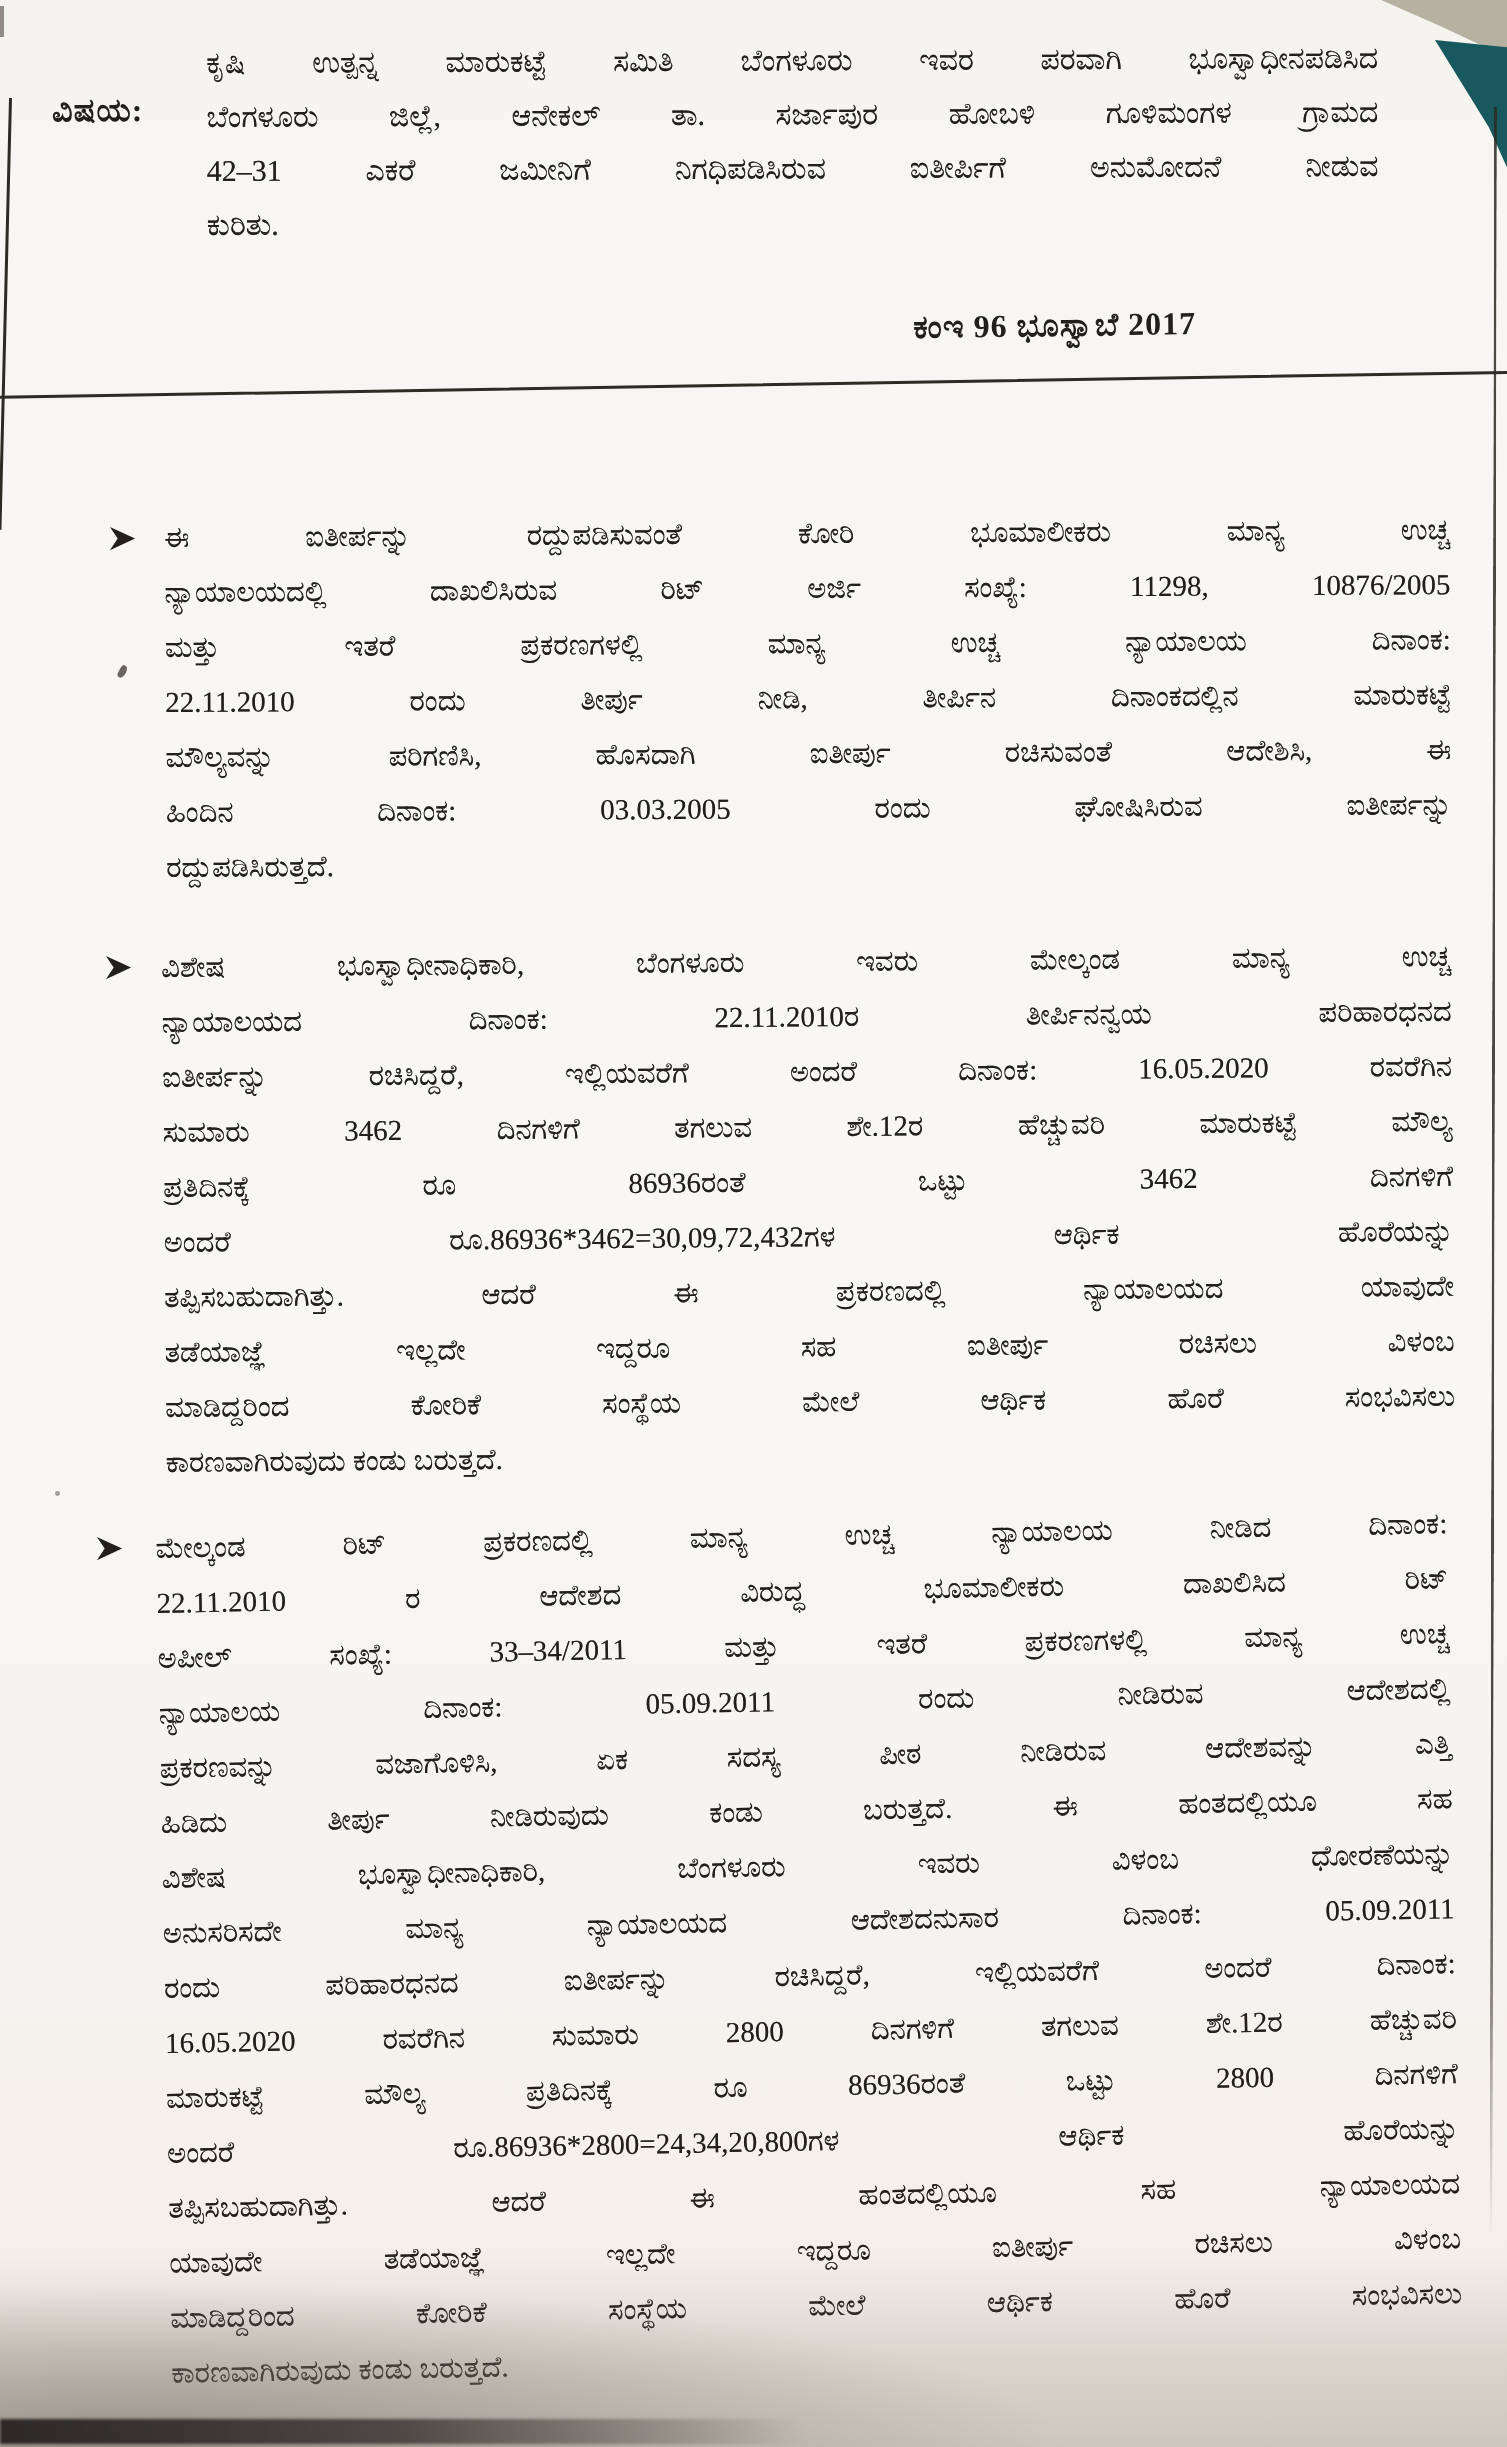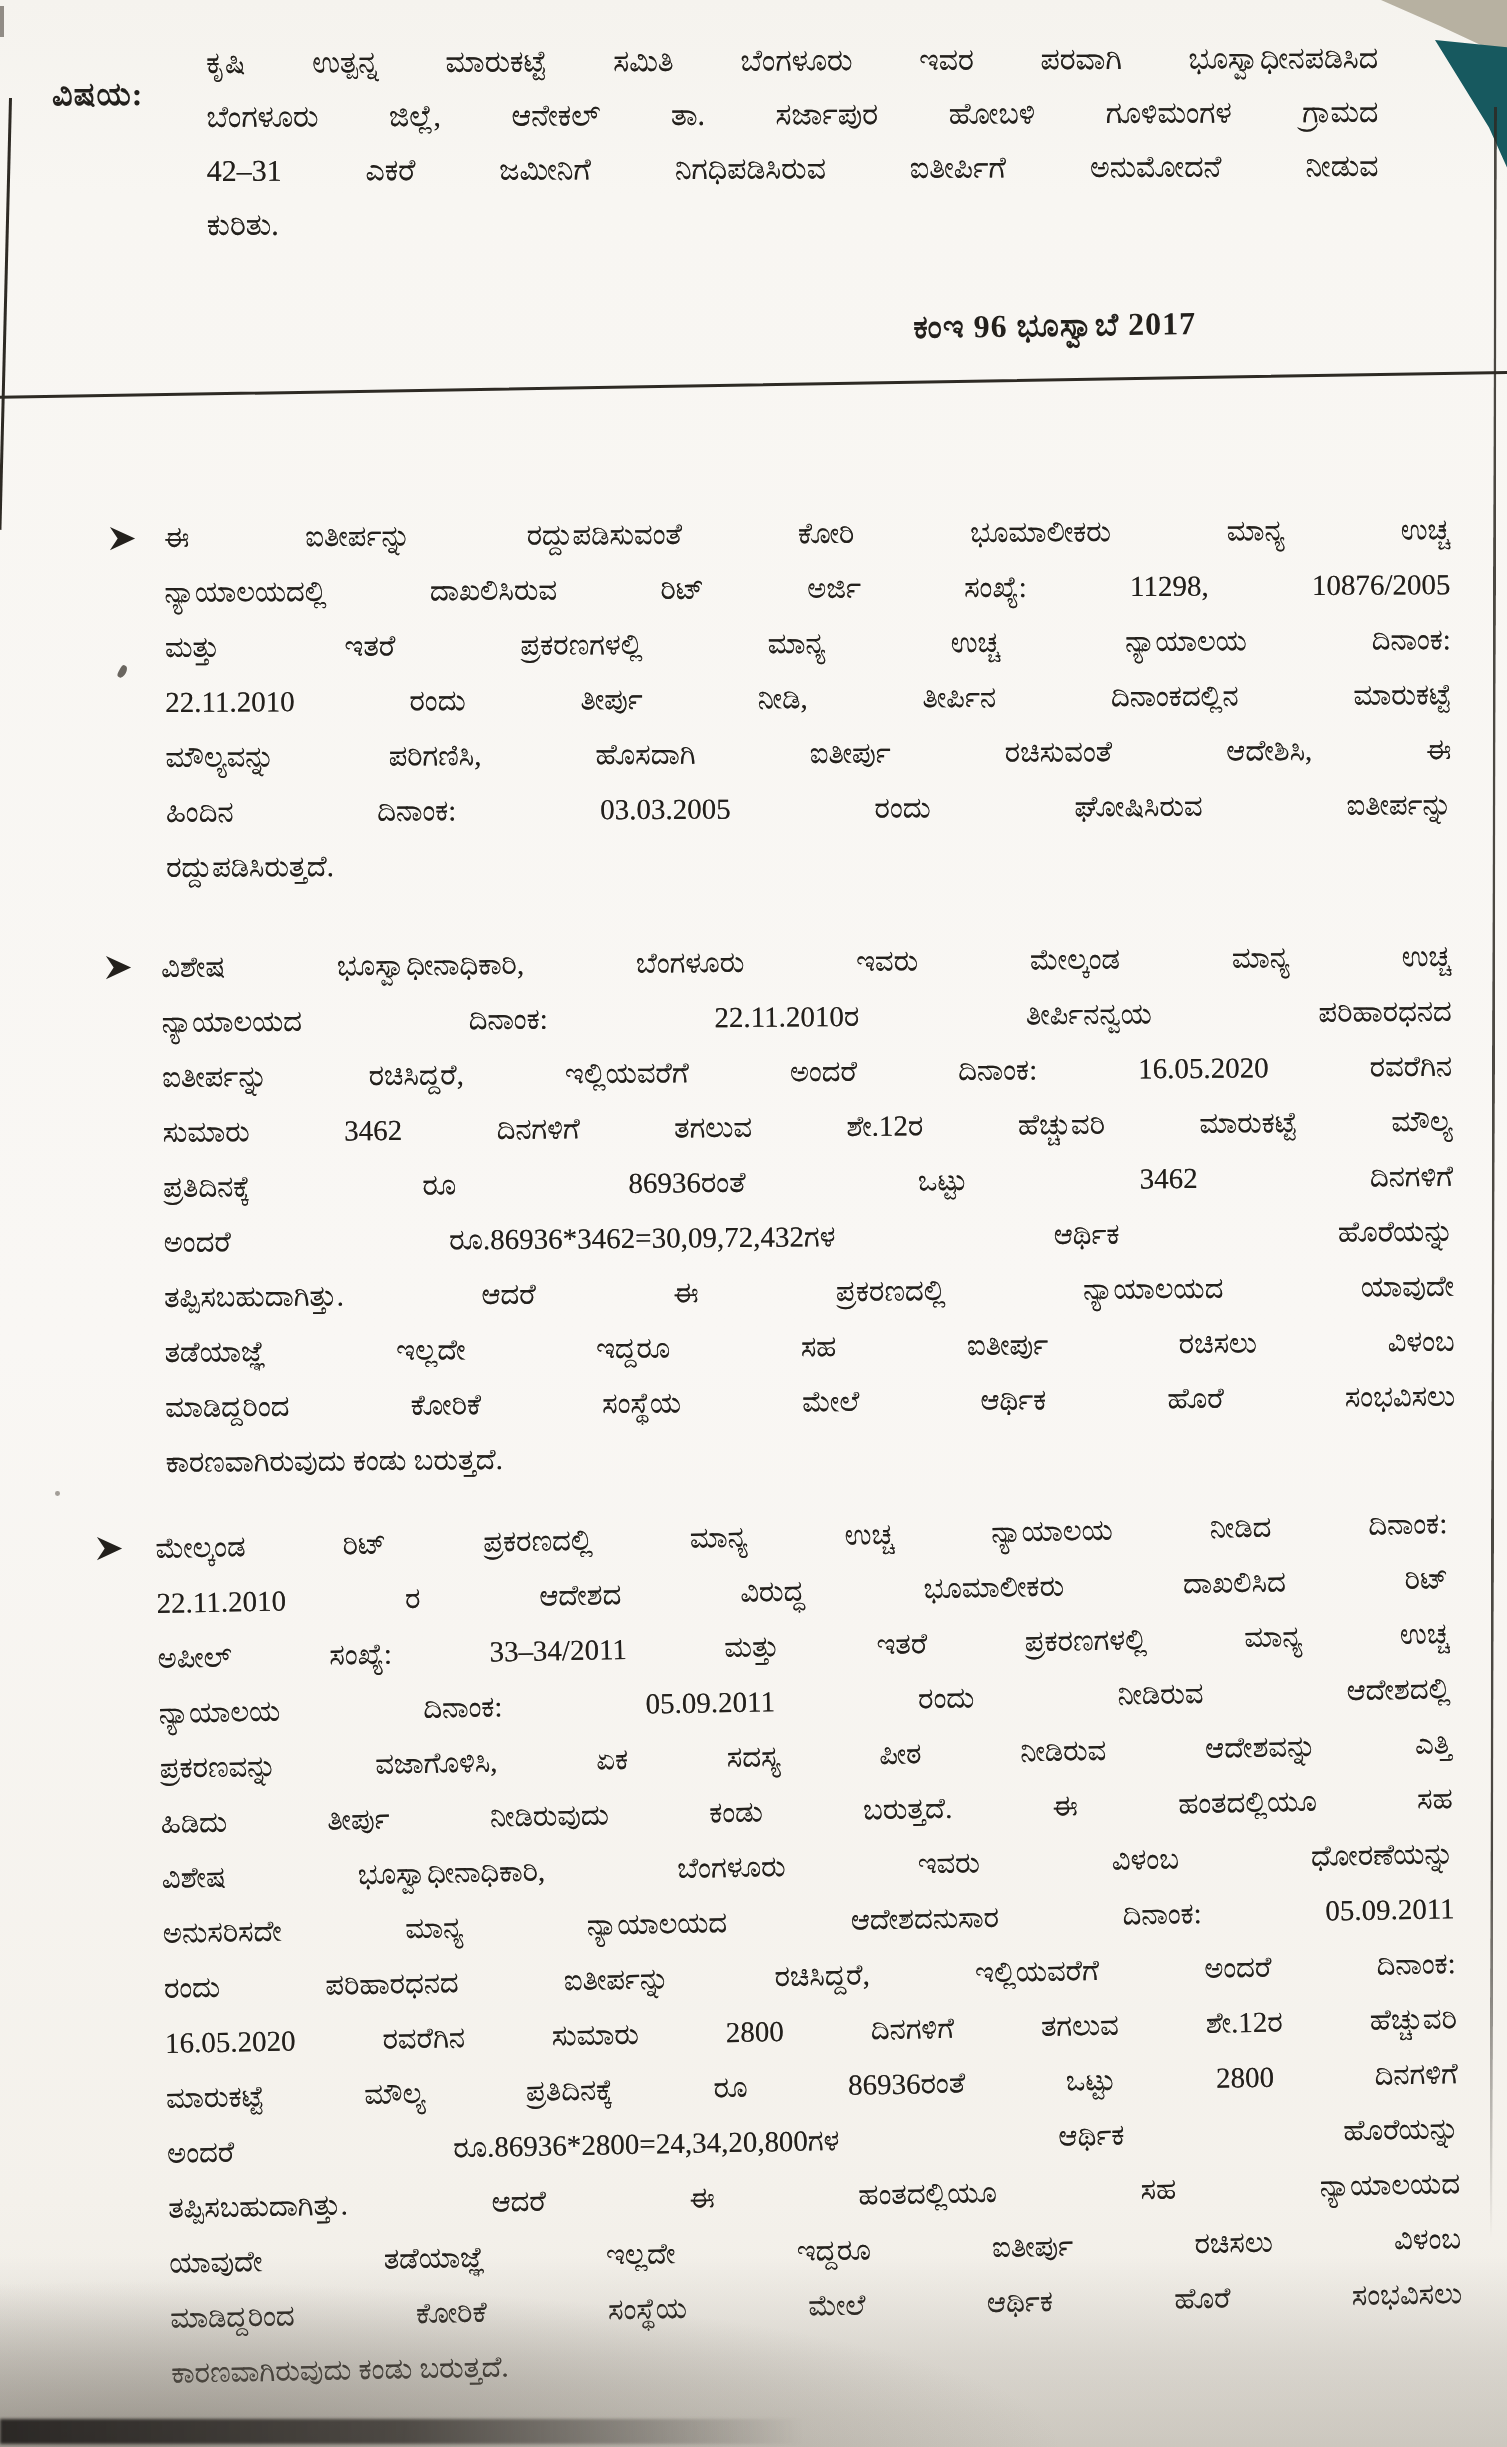--- a/index.html
+++ b/index.html
@@ -51,21 +51,21 @@
     background: radial-gradient(ellipse at 12% 100%, rgba(105,99,90,0.55), rgba(105,99,90,0) 68%);
   }
   .shadow-band {
     position: absolute; left: 0; top: 2419px; width: 803px; height: 25px;
     background: linear-gradient(to right, rgba(33,30,28,0.92) 0%, rgba(52,48,44,0.78) 50%, rgba(90,84,76,0) 100%);
     filter: blur(1.4px);
   }
 
   
   .subject-label {
-    position: absolute; left: 52px; top: 76px;
+    position: absolute; left: 52px; top: 92px;
     font-size: 32px; font-weight: 700; letter-spacing: 1px;
     transform: rotate(-0.2deg);
   }
   .subject-lines {
     position: absolute; left: 206px; top: 36px; width: 1172px;
     font-size: 30px; font-weight: 500;
     transform: rotate(-0.25deg); transform-origin: left top;
   }
   .ref-line {
     position: absolute; left: 913px; top: 309px;

